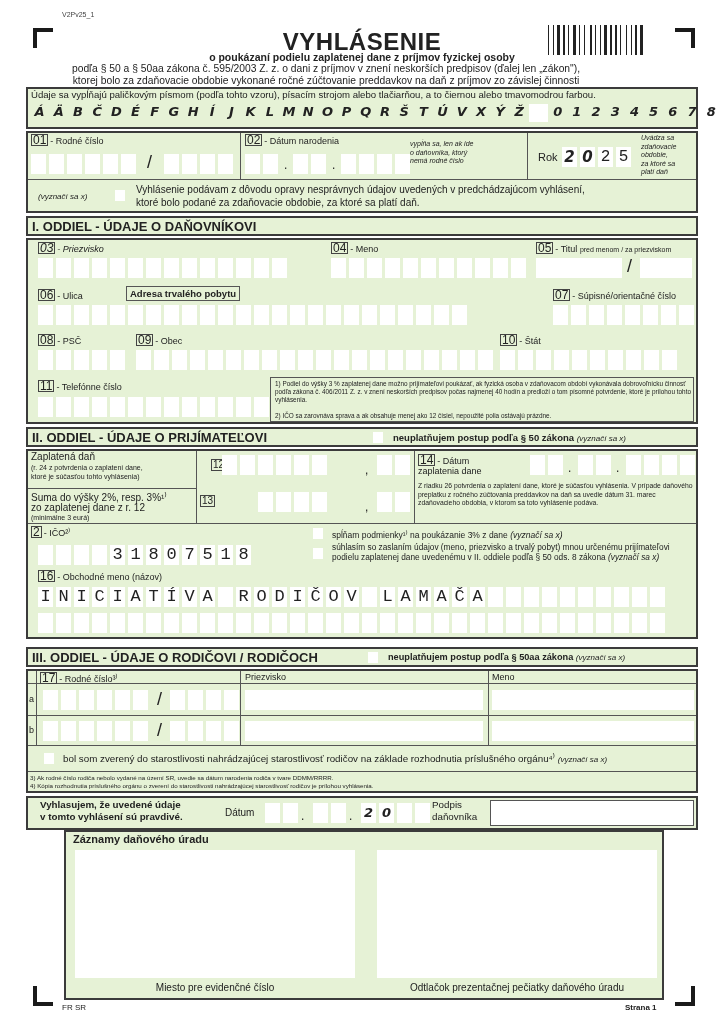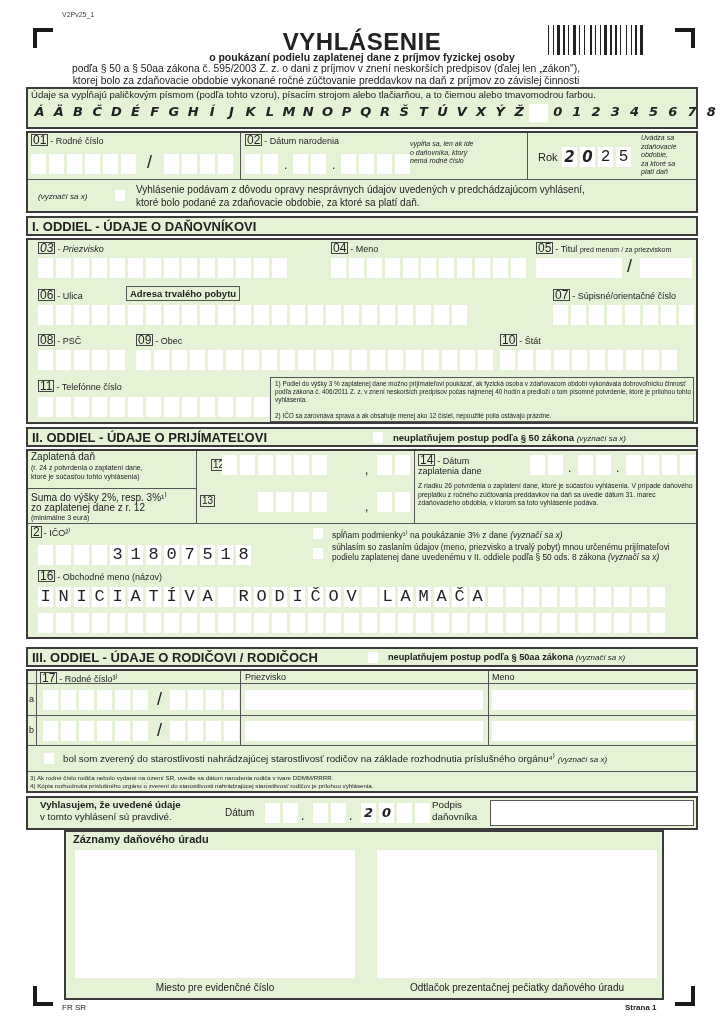--- a/index.html
+++ b/index.html
@@ -560,21 +560,21 @@
 <div class="wbox" style="left:245px;top:721px;width:238px;height:20px;"></div>
 <div class="wbox" style="left:492px;top:721px;width:202px;height:20px;"></div>
 
 <div class="chk" style="left:44px;top:753px;"></div>
 <div class="lbl" style="left:63px;top:752px;font-size:9.8px;"><span>bol som zverený do starostlivosti nahrádzajúcej starostlivosť rodičov na základe rozhodnutia príslušného orgánu⁴⁾</span> <span class="ital" style="font-size:8px;">(vyznačí sa x)</span></div>
 <div class="note" style="left:30px;top:774px;font-size:6.2px;">3) Ak rodné číslo rodiča nebolo vydané na území SR, uvedie sa dátum narodenia rodiča v tvare DDMM/RRRR.</div>
 <div class="note" style="left:30px;top:782px;font-size:6.2px;">4) Kópia rozhodnutia príslušného orgánu o zverení do starostlivosti nahrádzajúcej starostlivosť rodičov je prílohou vyhlásenia.</div>
 
 <div class="box" style="left:26px;top:796px;width:672px;height:34px;"></div>
 <div class="lbl" style="left:40px;top:799px;font-weight:bold;font-size:9.8px;">Vyhlasujem, že uvedené údaje</div>
-<div class="lbl" style="left:40px;top:811px;font-weight:normal;font-size:9.8px;text-align:right;">v tomto vyhlásení sú pravdivé.</div>
+<div class="lbl" style="left:40px;top:811px;font-weight:bold;font-size:9.8px;text-align:right;">v tomto vyhlásení sú pravdivé.</div>
 <div class="lbl" style="left:225px;top:807px;font-size:10px;">Dátum</div>
 <div class="cells" style="left:265px;top:803px;">
     <div class="cell"></div>
     <div class="cell"></div>
   </div>
 <div class="lbl" style="left:301px;top:809px;font-size:12px;">.</div>
 <div class="cells" style="left:313px;top:803px;">
     <div class="cell"></div>
     <div class="cell"></div>
   </div>

